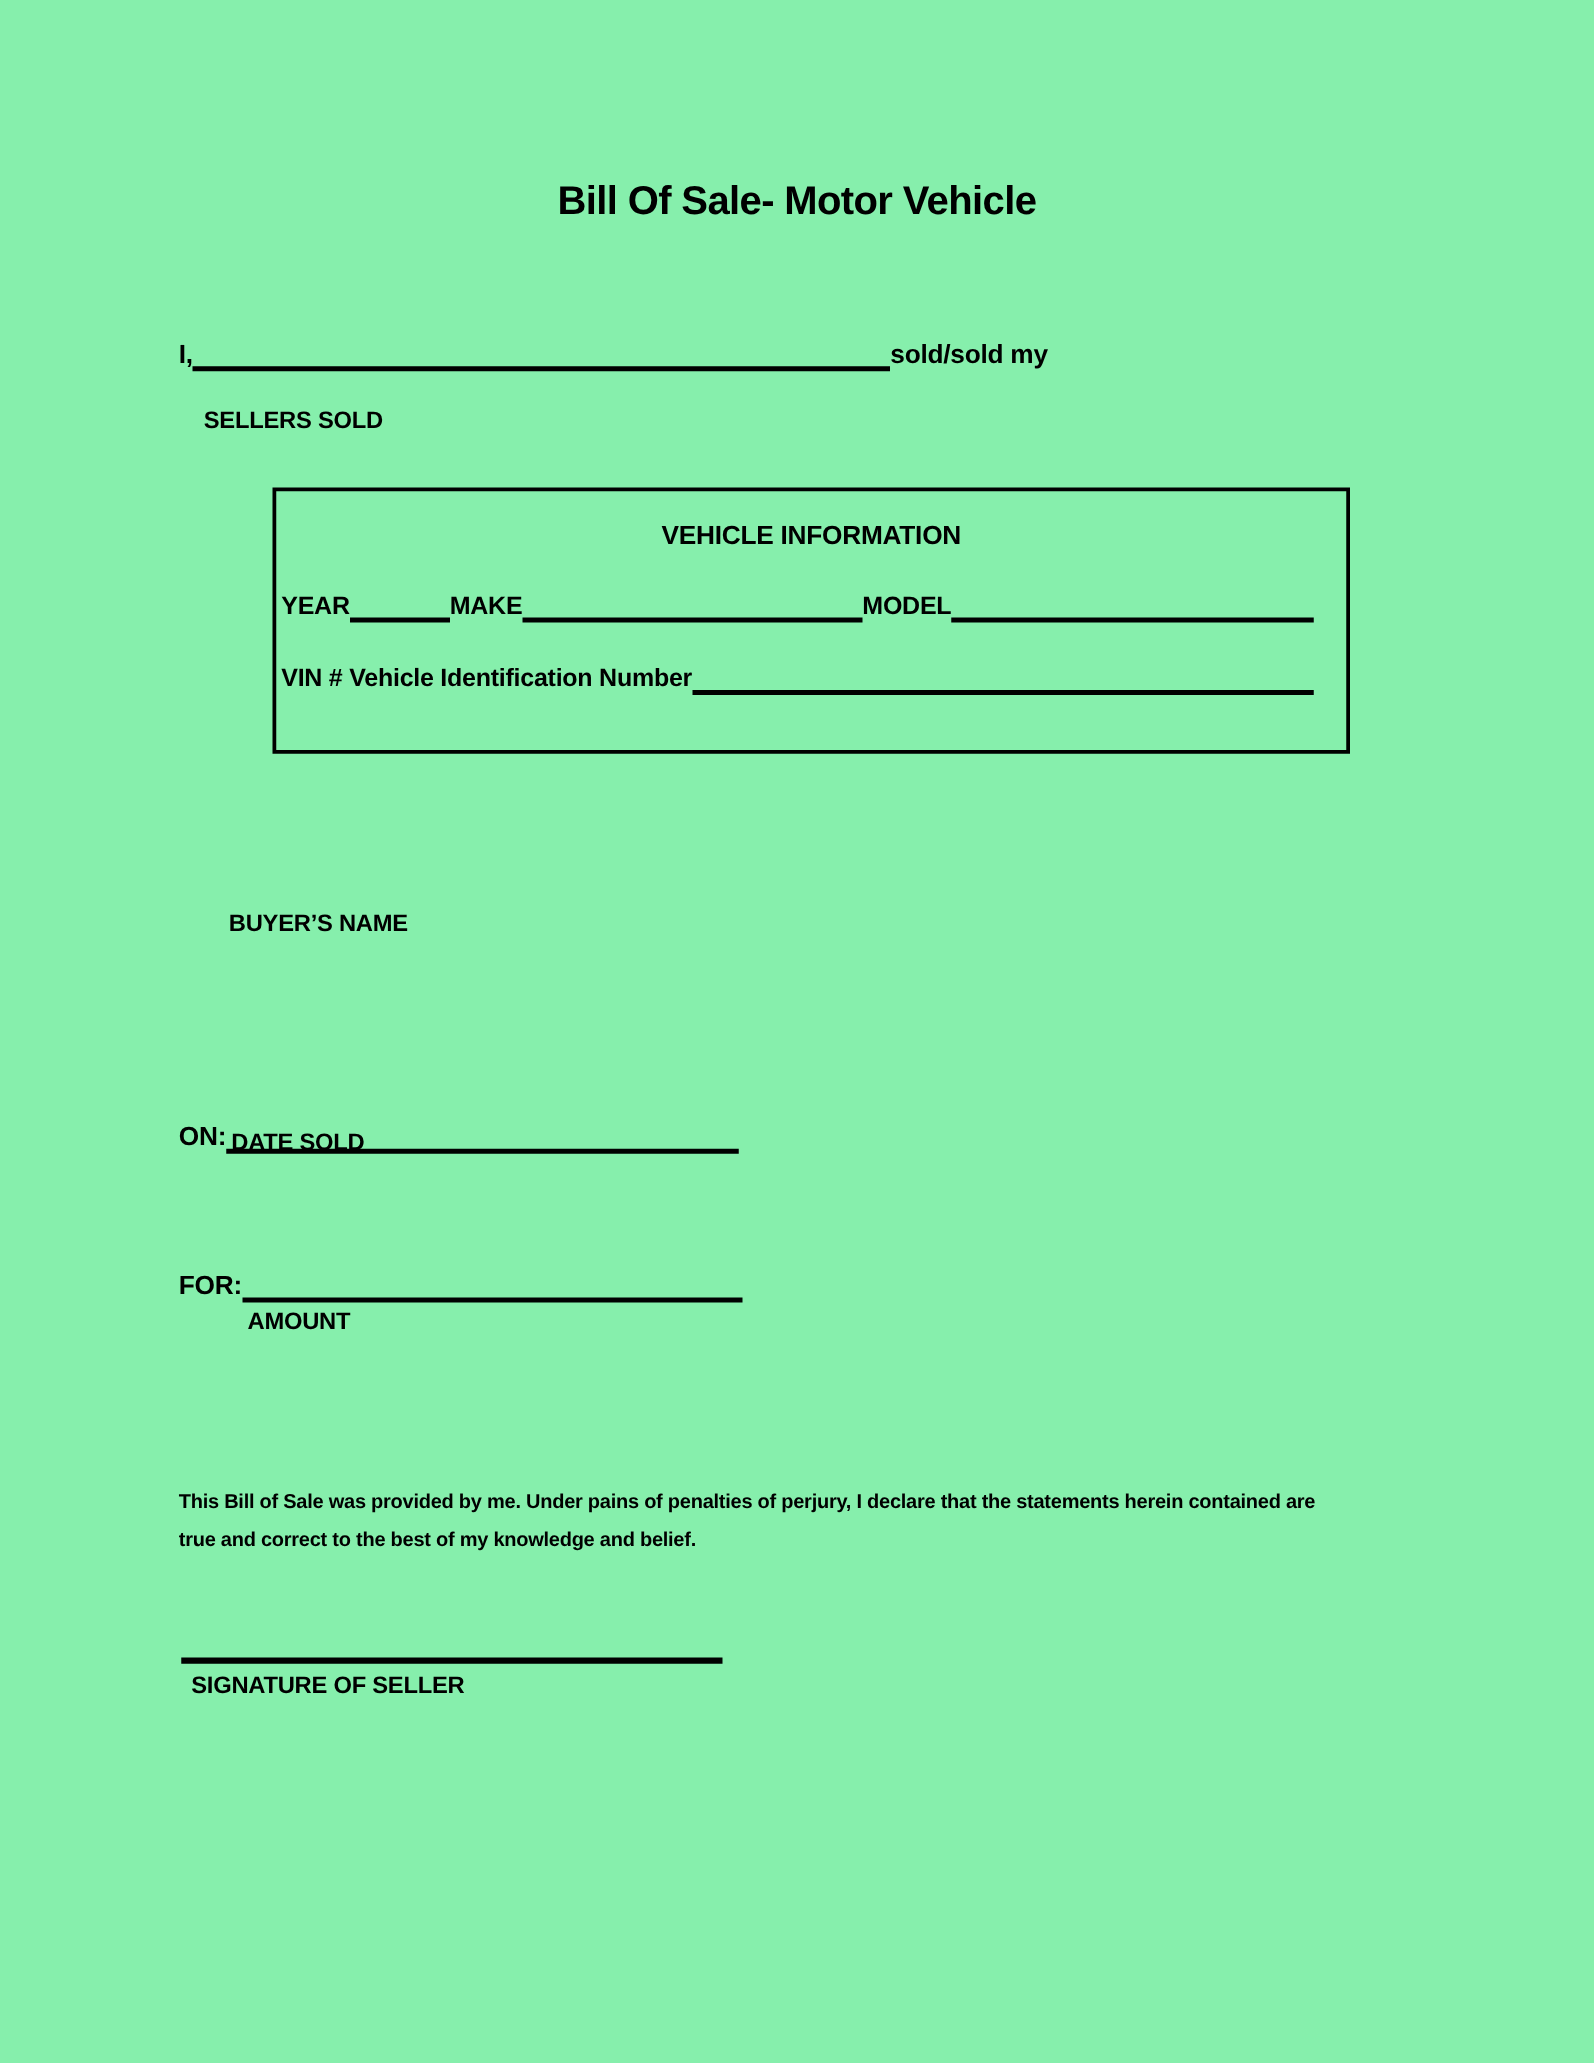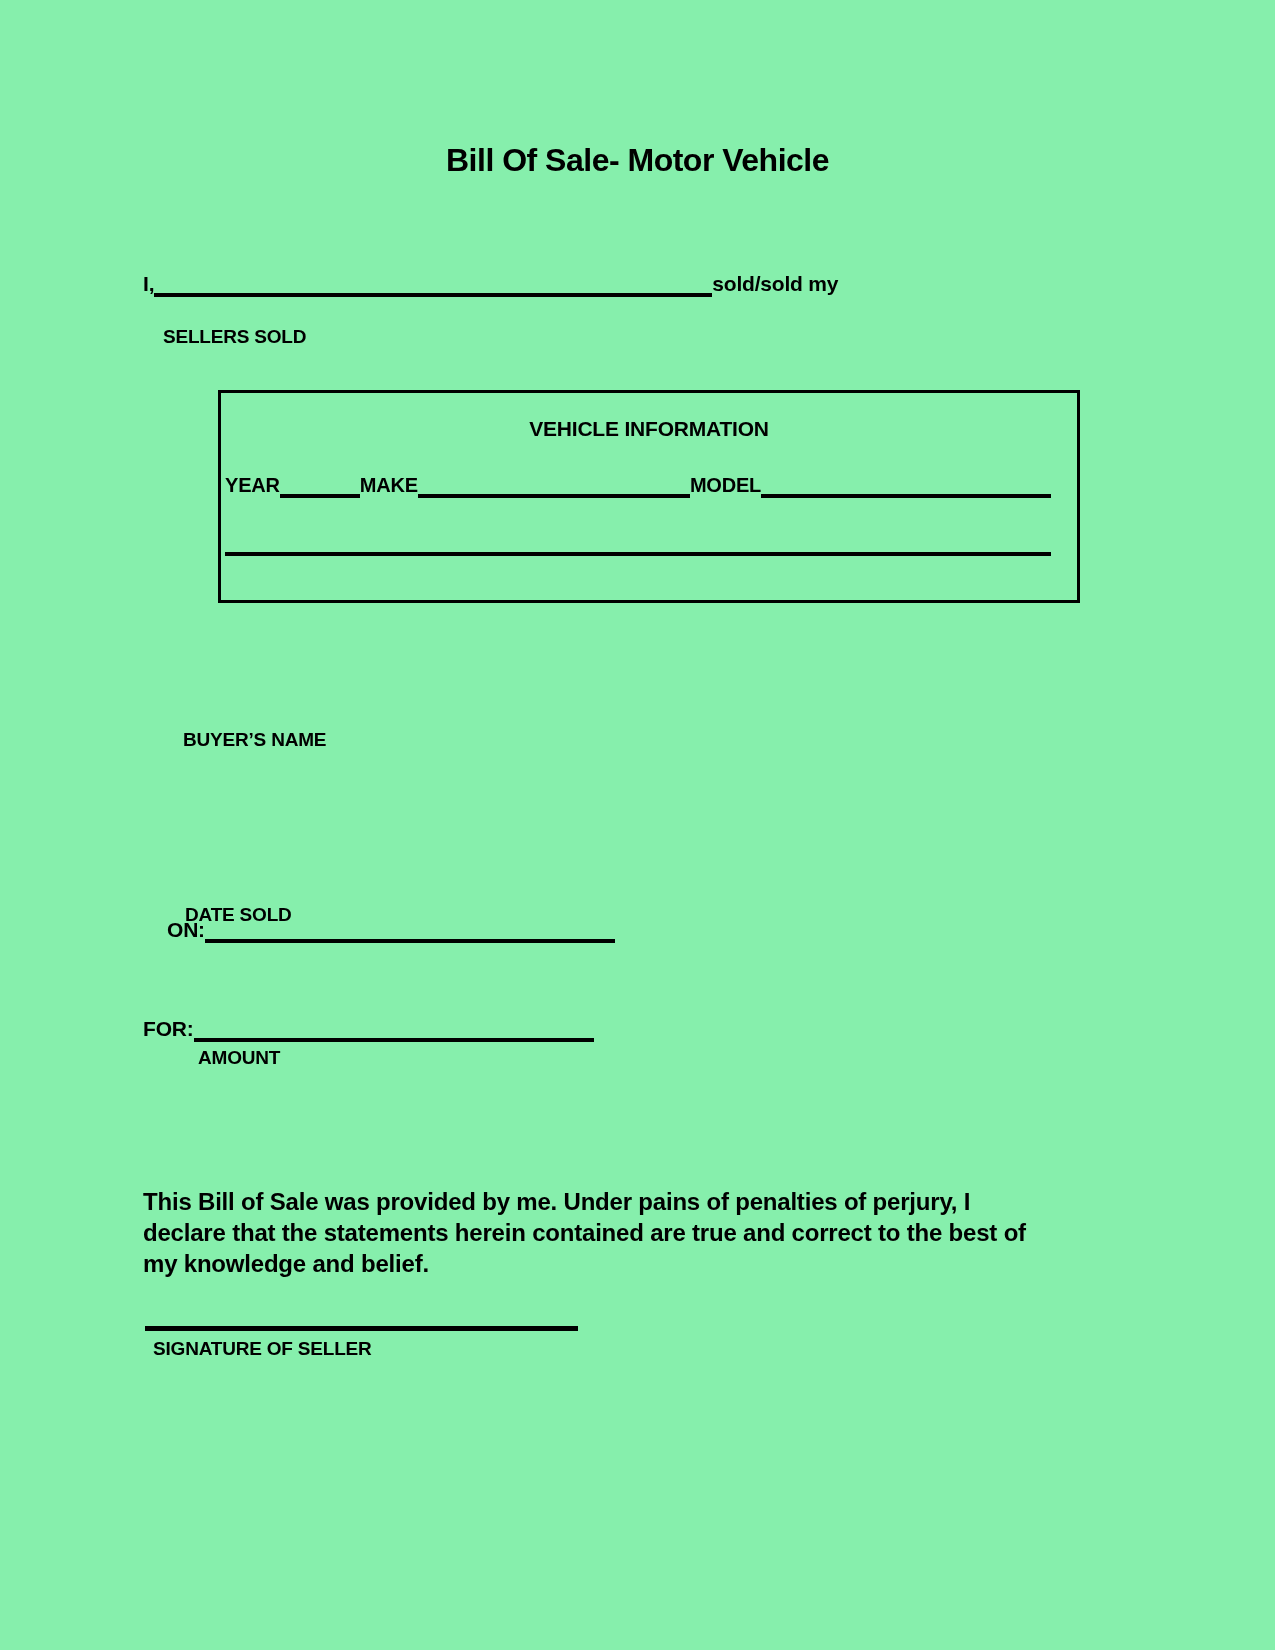--- a/index.html
+++ b/index.html
@@ -80,34 +80,34 @@
   .make-blank { width: 272px; }
   .model-blank { flex: 1; }
   .vin-blank { flex: 1; }
 
   
   .to-row { top: 692px; left: 143px; }
   .to-row .label { margin-right: 9px; }
   .to-blank { width: 668px; }
   .buyer-caption { top: 728px; left: 183px; }
 
-  .on-row { top: 916px; left: 143px; margin-left: 24px; }
+  .on-row { top: 896px; left: 143px; }
   .on-blank { width: 410px; }
   .date-caption { top: 903px; left: 185px; }
 
   .for-row { top: 1015px; left: 143px; }
   .for-blank { width: 400px; }
   .amount-caption { top: 1046px; left: 198px; }
 
   
   .declaration {
     top: 1186px;
     left: 143px;
     width: 915px;
-    font-size: 24px;
+    font-size: 16px;
     line-height: 31px;
   }
 
   
   .signature-rule {
     top: 1326px;
     left: 145px;
     width: 433px;
     height: 5px;
     background: #000000;
@@ -133,20 +133,21 @@
     <div class="box-heading">VEHICLE INFORMATION</div>
     <div class="box-row fields-row">
       <span>YEAR</span>
       <span class="blank year-blank"></span>
       <span>MAKE</span>
       <span class="blank make-blank"></span>
       <span>MODEL</span>
       <span class="blank model-blank"></span>
     </div>
     <div class="box-row vin-row">
+      <span>VIN # Vehicle Identification Number</span>
       <span class="blank vin-blank"></span>
     </div>
   </div>
 
   <div class="abs caption buyer-caption">BUYER’S NAME</div>
 
   <div class="abs row on-row">
     <span class="label">ON:</span>
     <span class="blank on-blank"></span>
   </div>

